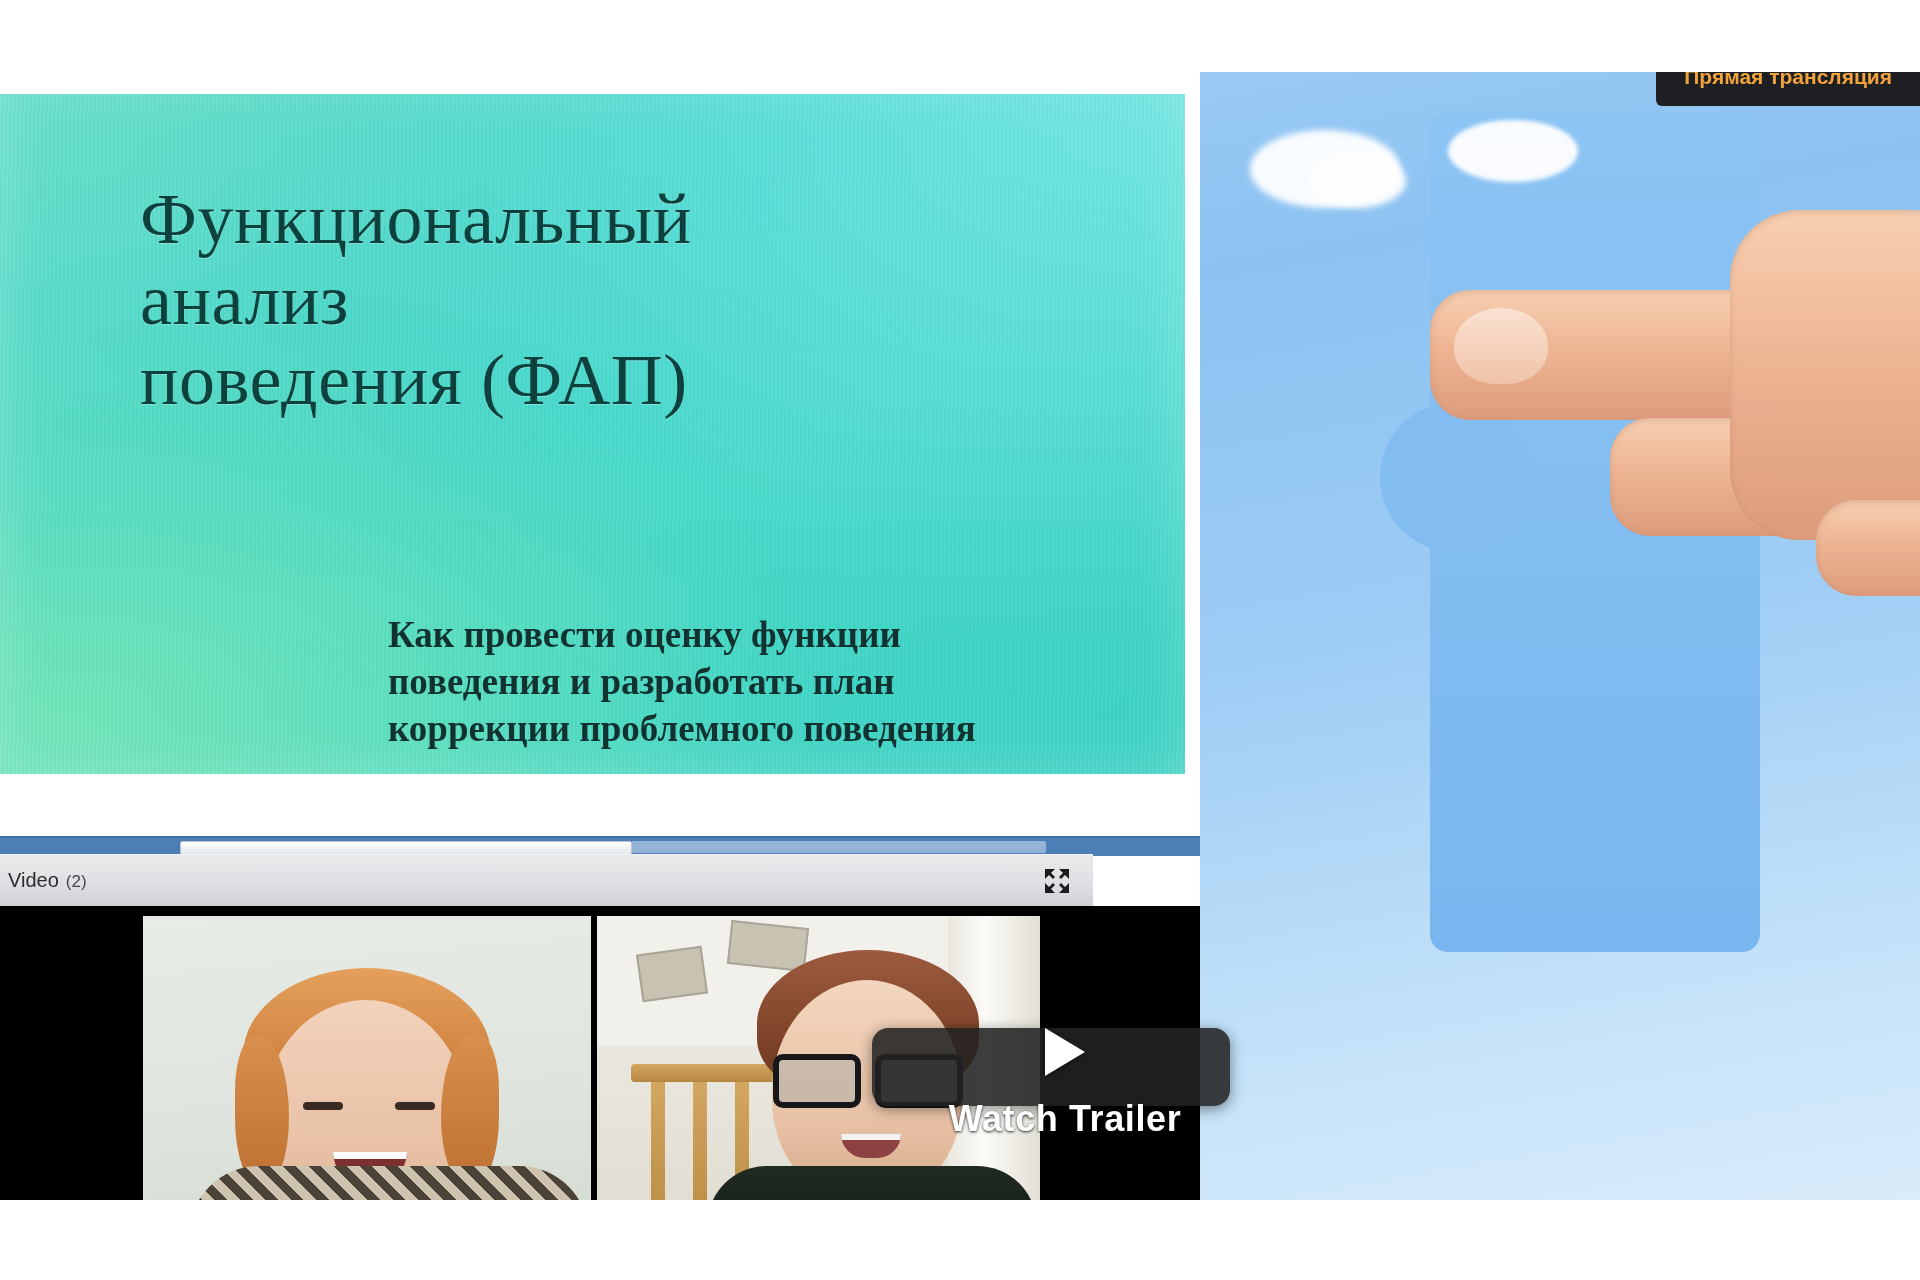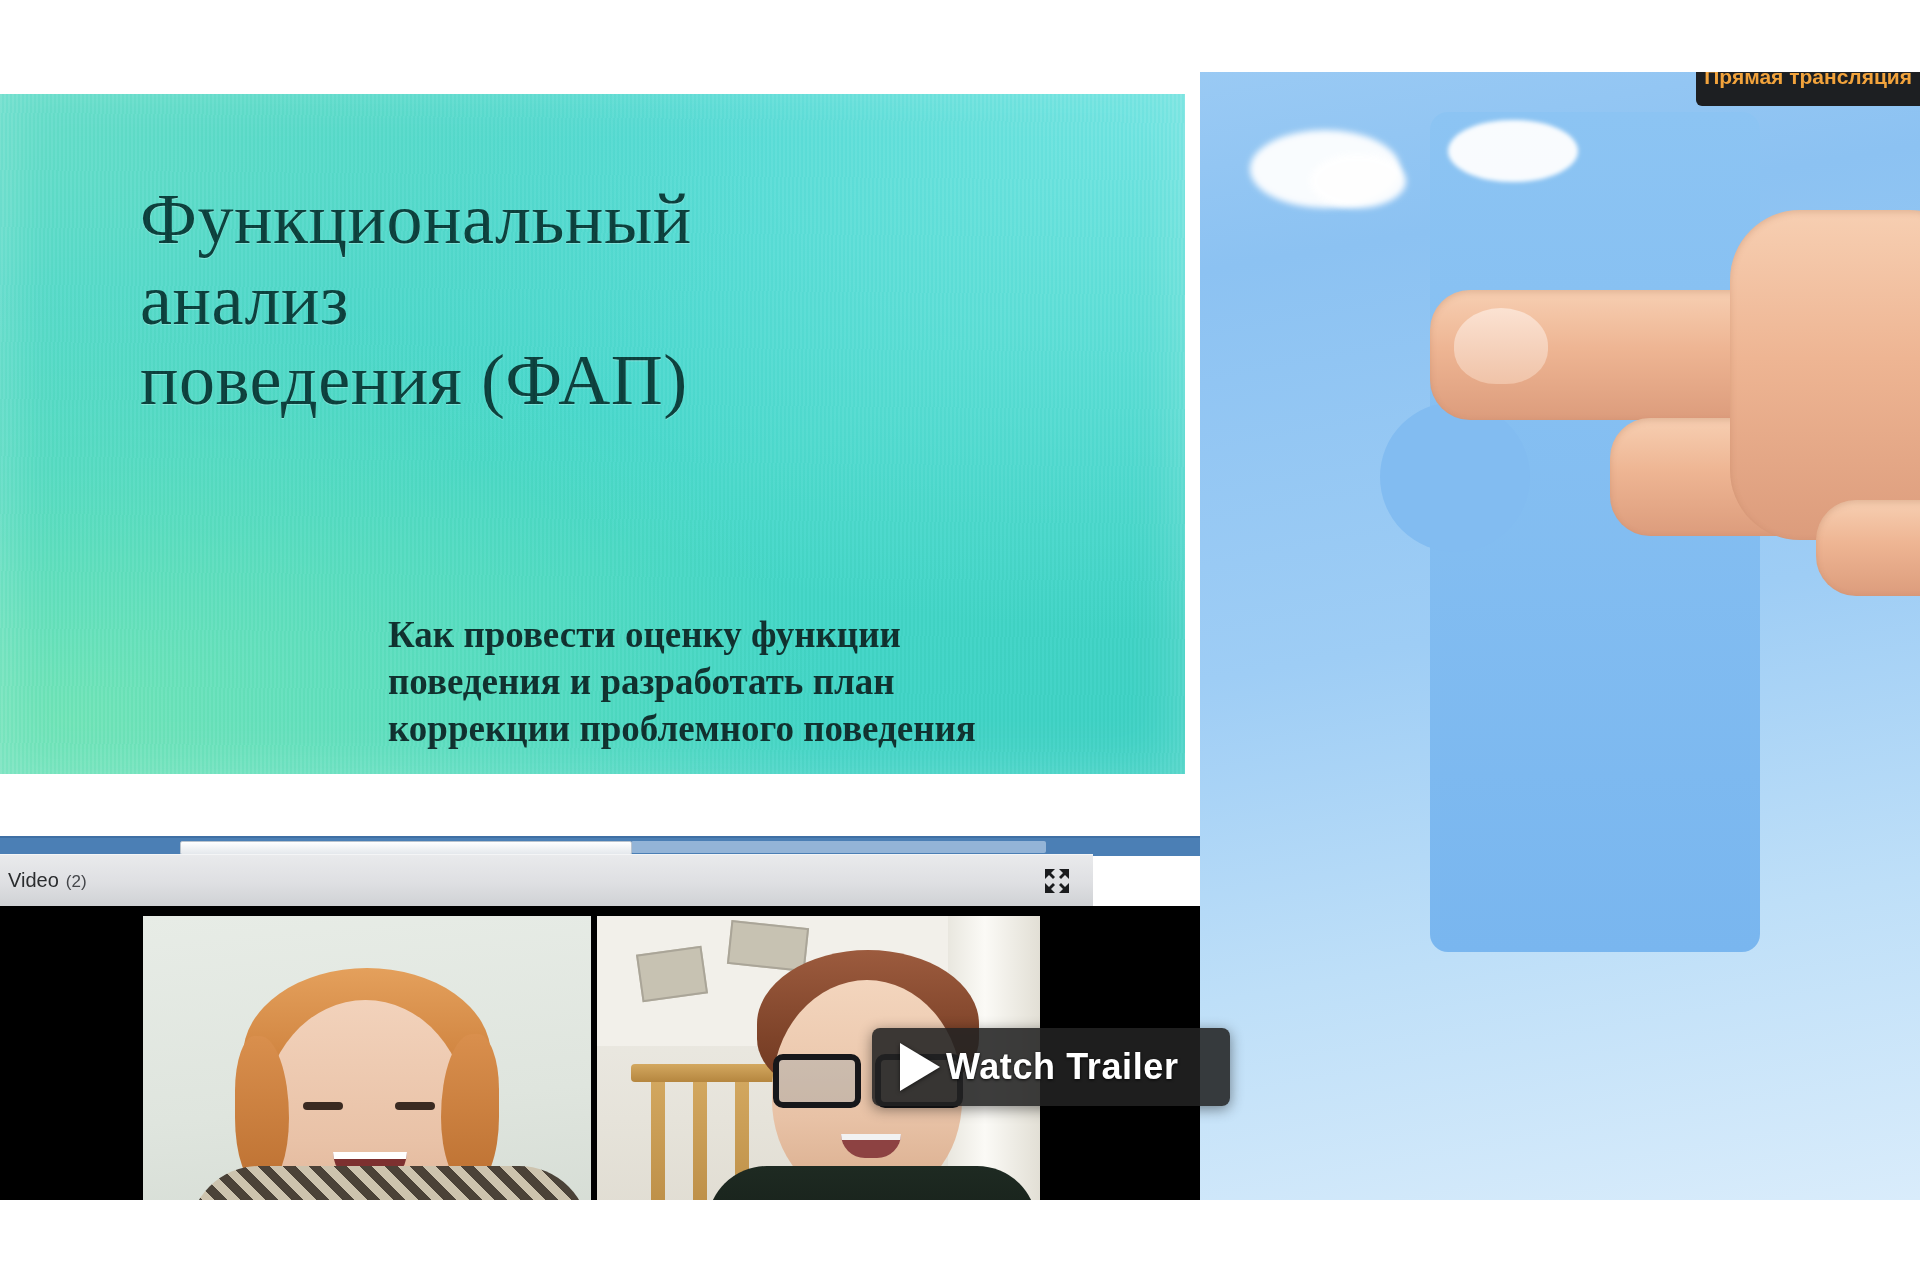--- a/index.html
+++ b/index.html
@@ -137,40 +137,41 @@
   .lens{position:absolute;top:0;width:76px;height:42px;border:6px solid #17171a;border-radius:10px;
         background:rgba(120,150,170,.28);}
   .mouth-b{position:absolute;left:244px;top:218px;width:60px;height:24px;border-radius:0 0 34px 34px;
            background:#8d4242;box-shadow:inset 0 6px 0 #f2f2f2;}
   .body-b{position:absolute;left:110px;top:250px;width:330px;height:110px;border-radius:60px 60px 0 0;
           background:linear-gradient(180deg,#1e2a22,#121a14);}
 
   
   .watch-trailer{
     position:absolute;left:872px;top:1028px;width:330px;height:78px;
-    background:rgba(34,34,34,.88);border-radius:8px;
-    display:flex;align-items:center;gap:6px;padding-left:28px;
+    background:rgba(34,34,34,.88);border-radius:16px;
+    display:flex;align-items:center;gap:22px;padding-left:28px;
     box-shadow:0 3px 14px rgba(0,0,0,.45);
+    flex-direction:column;
   }
   .play-tri{
     width:0;height:0;border-left:40px solid #ffffff;
     border-top:24px solid transparent;border-bottom:24px solid transparent;
     filter:drop-shadow(0 1px 2px rgba(0,0,0,.6));
   }
   .wt-label{
     color:#ffffff;font-size:36px;font-weight:bold;letter-spacing:.6px;
     font-family:"Liberation Sans",sans-serif;
     text-shadow:0 1px 3px rgba(0,0,0,.85);
   }
 
   
   .live-badge{
     position:absolute;right:0;top:72px;height:34px;
     background:#1d1f22;border-radius:0 0 0 6px;
-    display:flex;align-items:center;padding:0 8px;
+    display:flex;align-items:center;padding:0 28px;
     overflow:hidden;
   }
   .live-badge .txt{
     color:#f2a33c;font-size:21px;font-weight:bold;white-space:nowrap;
     font-family:"Liberation Sans",sans-serif;position:relative;top:-12px;
   }
 
   
   .bar-top{position:absolute;left:0;top:0;width:1920px;height:72px;background:#ffffff;}
   .bar-bottom{position:absolute;left:0;top:1200px;width:1920px;height:80px;background:#ffffff;}

